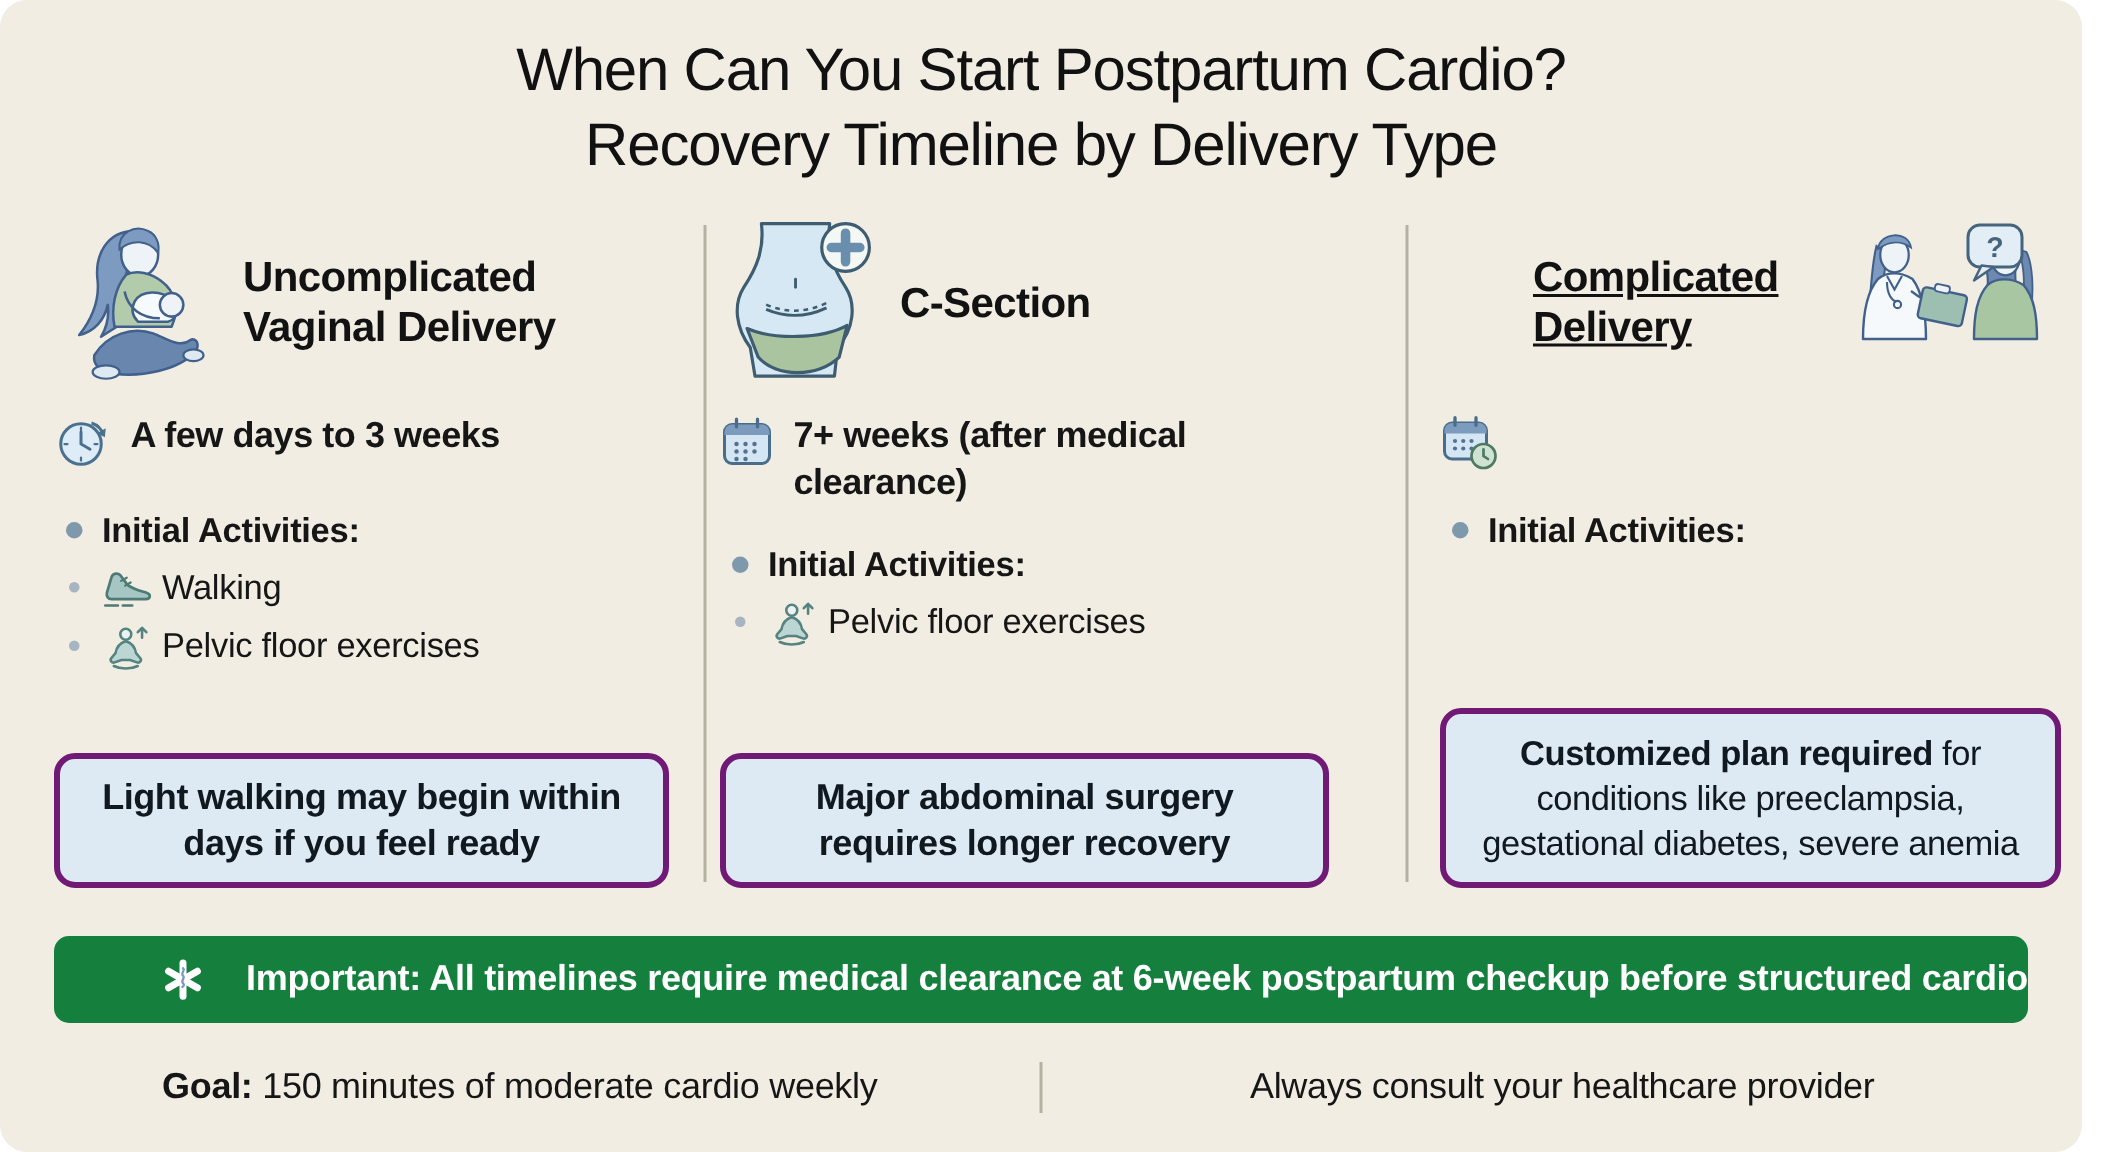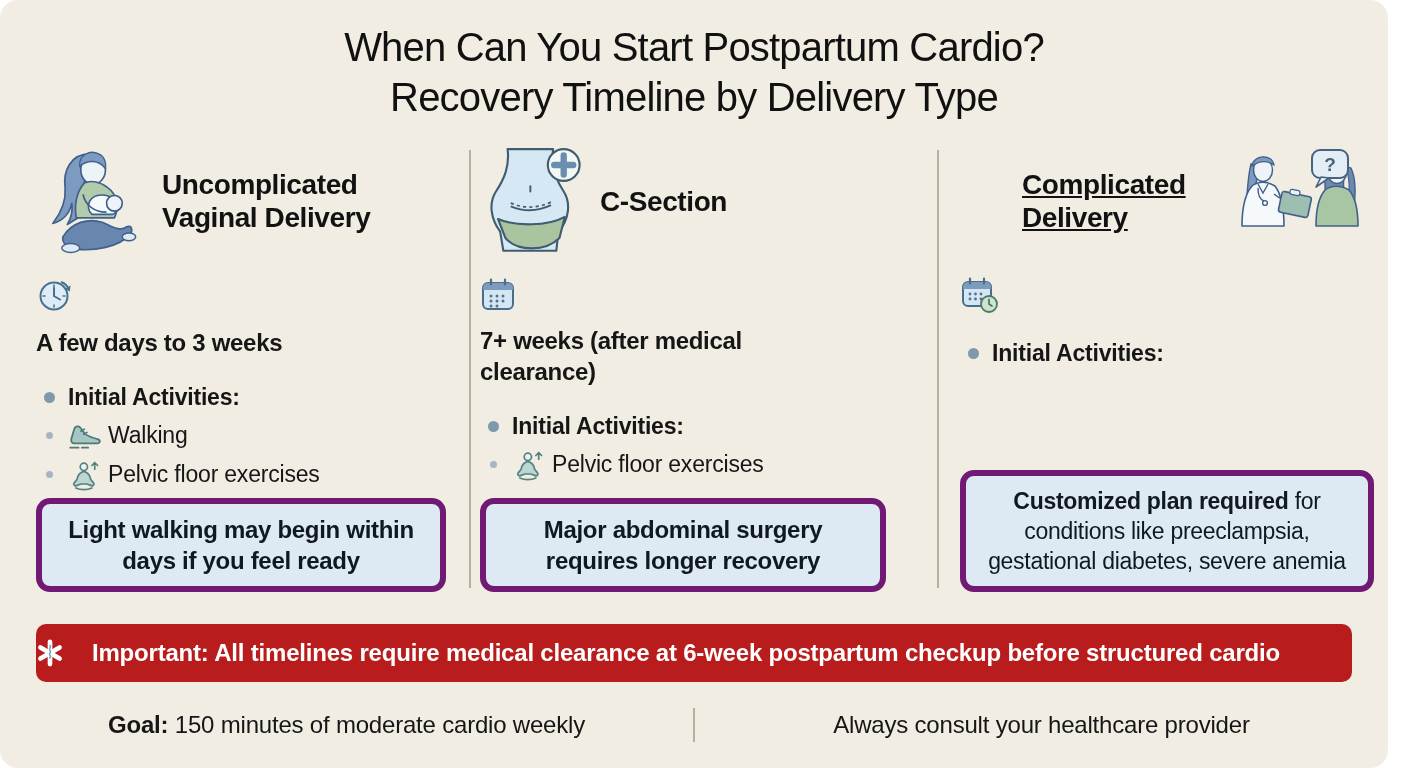--- a/index.html
+++ b/index.html
@@ -18,40 +18,40 @@
   .vdivider{position:absolute;top:150px;width:2px;height:438px;background:#b5b1a2;}
   .vd1{left:469px;} .vd2{left:937px;}
 
   .col-header{display:flex;align-items:center;gap:14px;min-height:112px;}
   .col-heading{font-size:28px;line-height:33px;font-weight:bold;color:#121212;letter-spacing:-0.4px;}
   .col3 .col-header{justify-content:space-between;}
   .col3 .col-heading{padding-left:62px;text-decoration:underline;}
   .h-illustration{flex:0 0 auto;}
 
   .timeline-row{display:flex;align-items:flex-start;gap:13px;margin-top:18px;
-                font-size:24px;line-height:31px;font-weight:bold;letter-spacing:-0.3px;flex-direction:column;}
+                font-size:24px;line-height:31px;font-weight:bold;letter-spacing:-0.3px;}
   .timeline-row .t-icon{flex:0 0 auto;margin-top:1px;}
 
   .bullets{margin-top:24px;display:flex;flex-direction:column;gap:8px;}
   .b-row{display:flex;align-items:flex-start;font-size:23px;line-height:30px;letter-spacing:-0.2px;}
   .dot-cell{flex:0 0 26px;display:flex;justify-content:center;}
   .dot-lg{width:11px;height:11px;border-radius:50%;background:#7f99ac;margin-top:10px;}
   .dot-sm{width:7px;height:7px;border-radius:50%;background:#a6b5c1;margin-top:12px;}
   .icon-cell{flex:0 0 46px;display:flex;justify-content:center;margin-top:1px;}
   .act-label{font-weight:bold;font-size:23px;margin-left:6px;}
 
-  .callout{margin-top:auto;background:#dde9f3;border:6px solid #701a75;border-radius:14px;
+  .callout{margin-top:auto;background:#dde9f3;border:4px solid #701a75;border-radius:14px;
            display:flex;align-items:center;justify-content:center;text-align:center;
            font-weight:bold;font-size:24px;line-height:31px;letter-spacing:-0.3px;
            padding:10px 16px;min-height:84px;color:#101820;}
   .col3 .callout{font-weight:normal;min-height:120px;font-size:23px;line-height:30px;padding:10px 6px;}
   .col3 .callout b{font-weight:bold;}
 
-  .banner{position:absolute;left:36px;right:36px;top:624px;height:58px;background:#b91c1c;
-          border-radius:10px;display:flex;align-items:center;justify-content:flex-start;gap:28px;
+  .banner{position:absolute;left:36px;right:36px;top:624px;height:58px;background:#15803d;
+          border-radius:10px;display:flex;align-items:center;justify-content:flex-end;gap:28px;
           color:#ffffff;font-weight:bold;font-size:24px;letter-spacing:-0.2px;white-space:nowrap;}
 
   .footer{position:absolute;left:0;top:698px;width:100%;height:54px;display:flex;align-items:center;}
   .footer-half{flex:1;text-align:center;font-size:24px;letter-spacing:-0.2px;}
   .footer-divider{width:2px;height:34px;background:#b5b1a2;}
   .goal-label{font-weight:bold;}
 
   svg{display:block;}
 </style>
 </head>

